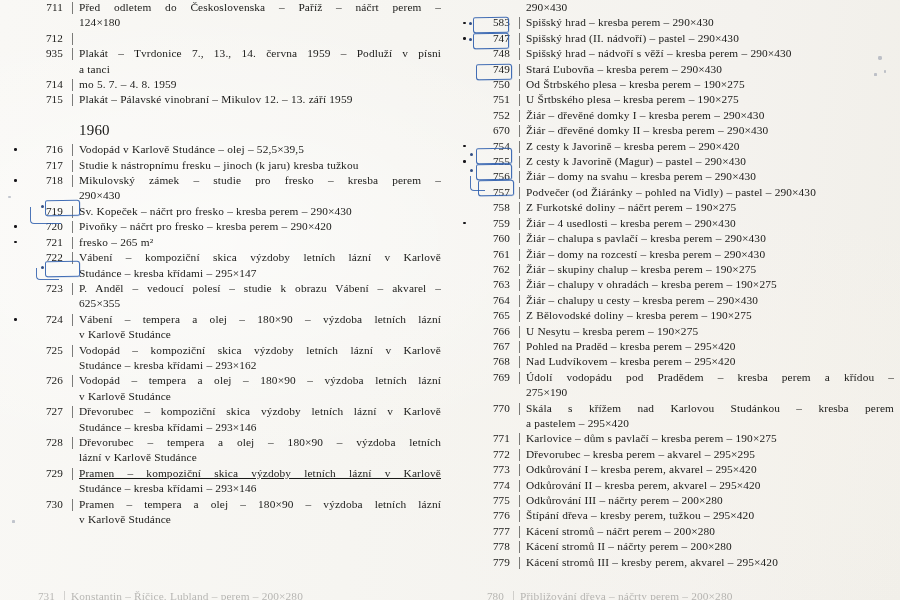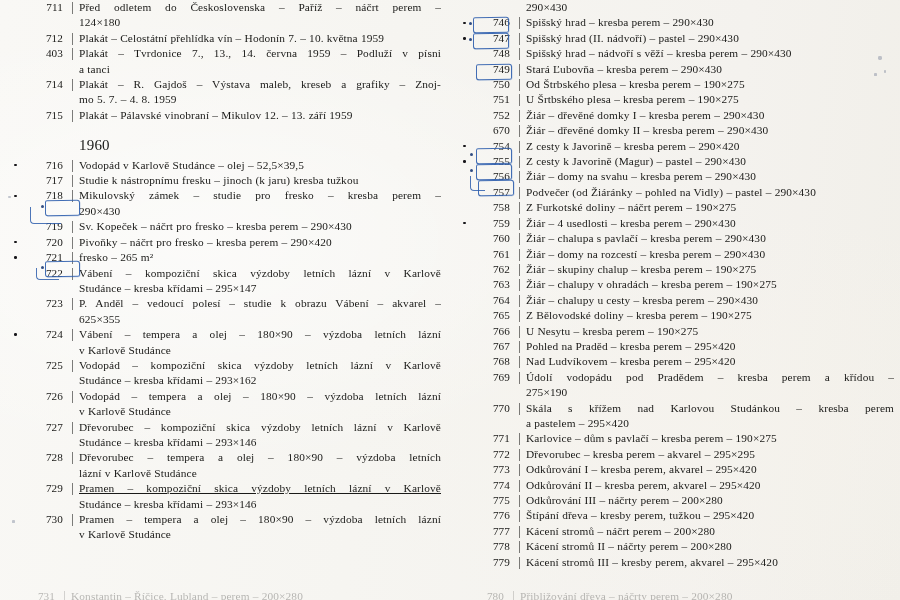--- a/index.html
+++ b/index.html
@@ -172,37 +172,33 @@
             <div class="gutter"><span class="num">711</span></div>
             <div class="bar">|</div>
             <div class="body">
               <span style="display: block; text-align: justify; text-align-last: justify;">Před odletem do Československa – Paříž – náčrt perem –</span>
               <span class="cont">124×180</span>
             </div>
           </div>
           <div class="entry">
             <div class="gutter"><span class="num">712</span></div>
             <div class="bar">|</div>
-            <div class="body">
-              <span class="cont">Plakát – Celostátní přehlídka vín – Hodonín 7. – 10. května 1959</span>
-            </div>
-          </div>
-          <div class="entry">
-            <div class="gutter"><span class="num">403</span></div>
+          </div>
+          <div class="entry">
+            <div class="gutter"><span class="num">935</span></div>
             <div class="bar">|</div>
             <div class="body">
               <span style="display: block; text-align: justify; text-align-last: justify;">Plakát – Tvrdonice 7., 13., 14. června 1959 – Podluží v písni</span>
               <span class="cont">a tanci</span>
             </div>
           </div>
           <div class="entry">
             <div class="gutter"><span class="num">714</span></div>
             <div class="bar">|</div>
             <div class="body">
-              <span style="display: block; text-align: justify; text-align-last: justify;">Plakát – R. Gajdoš – Výstava maleb, kreseb a grafiky – Znoj-</span>
               <span class="cont">mo 5. 7. – 4. 8. 1959</span>
             </div>
           </div>
           <div class="entry">
             <div class="gutter"><span class="num">715</span></div>
             <div class="bar">|</div>
             <div class="body">
               <span class="cont">Plakát – Pálavské vinobraní – Mikulov 12. – 13. září 1959</span>
             </div>
           </div>
@@ -333,21 +329,21 @@
     </div>
 
     <div class="column col-right">
       <div class="entry contline">
         <div class="gutter"></div>
         <div class="bar"></div>
         <div class="body">290×430</div>
       </div>
       <div id="right-entries">
           <div class="entry">
-            <div class="gutter"><span class="bullet"></span><span class="num">746</span></div>
+            <div class="gutter"><span class="bullet"></span><span class="num">583</span></div>
             <div class="bar">|</div>
             <div class="body">
               <span class="cont">Spišský hrad – kresba perem – 290×430</span>
             </div>
           </div>
           <div class="entry">
             <div class="gutter"><span class="bullet"></span><span class="num">747</span></div>
             <div class="bar">|</div>
             <div class="body">
               <span class="cont">Spišský hrad (II. nádvoří) – pastel – 290×430</span>

